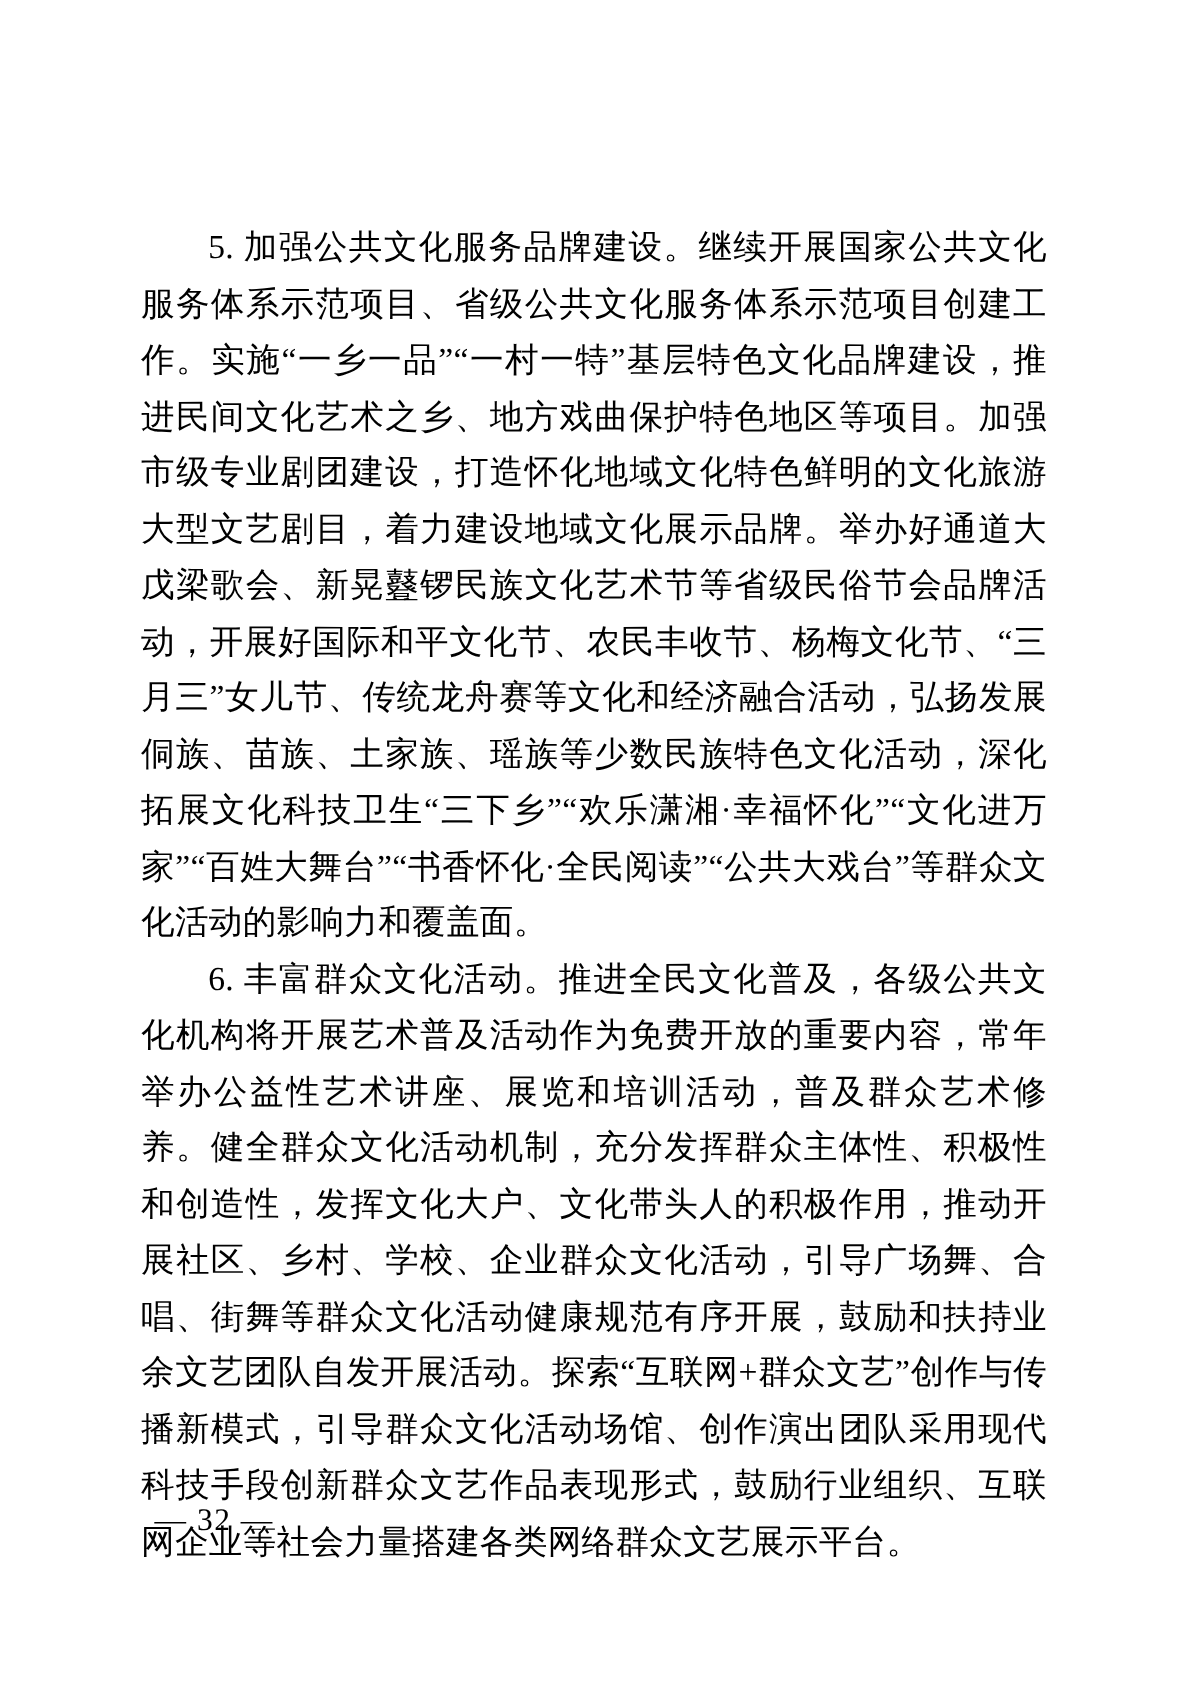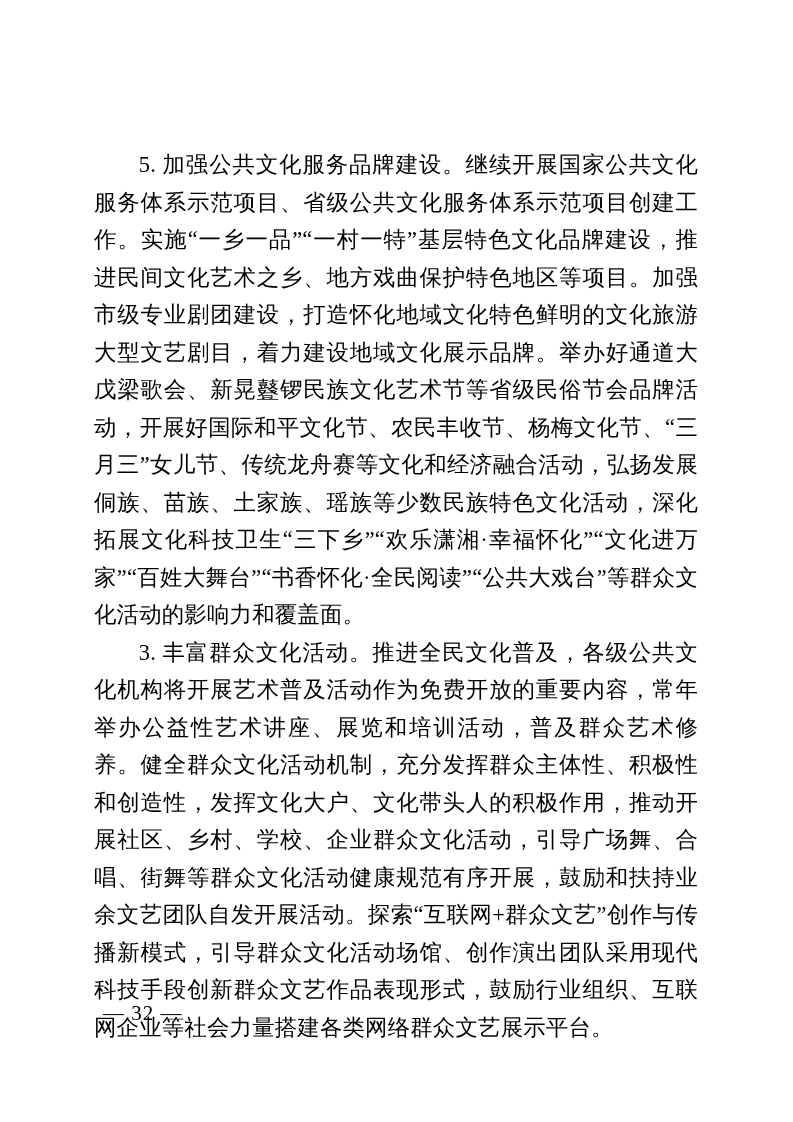--- a/index.html
+++ b/index.html
@@ -45,16 +45,16 @@
       color: #000000;
       font-family: "Liberation Serif", "DejaVu Serif", serif;
     }
   </style>
 </head>
 <body>
 
 <div class="page">
   <div class="content">
     <p class="para"><b class="para-heading">5. 加强公共文化服务品牌建设。</b><span>继续开展国家公共文化服务体系示范项目、省级公共文化服务体系示范项目创建工作。实施“一乡一品”“一村一特”基层特色文化品牌建设，推进民间文化艺术之乡、地方戏曲保护特色地区等项目。加强市级专业剧团建设，打造怀化地域文化特色鲜明的文化旅游大型文艺剧目，着力建设地域文化展示品牌。举办好通道大戊梁歌会、新晃鼟锣民族文化艺术节等省级民俗节会品牌活动，开展好国际和平文化节、农民丰收节、杨梅文化节、“三月三”女儿节、传统龙舟赛等文化和经济融合活动，弘扬发展侗族、苗族、土家族、瑶族等少数民族特色文化活动，深化拓展文化科技卫生“三下乡”“欢乐潇湘·幸福怀化”“文化进万家”“百姓大舞台”“书香怀化·全民阅读”“公共大戏台”等群众文化活动的影响力和覆盖面。</span></p>
-    <p class="para"><b class="para-heading">3. 丰富群众文化活动。</b><span>推进全民文化普及，各级公共文化机构将开展艺术普及活动作为免费开放的重要内容，常年举办公益性艺术讲座、展览和培训活动，普及群众艺术修养。健全群众文化活动机制，充分发挥群众主体性、积极性和创造性，发挥文化大户、文化带头人的积极作用，推动开展社区、乡村、学校、企业群众文化活动，引导广场舞、合唱、街舞等群众文化活动健康规范有序开展，鼓励和扶持业余文艺团队自发开展活动。探索“互联网+群众文艺”创作与传播新模式，引导群众文化活动场馆、创作演出团队采用现代科技手段创新群众文艺作品表现形式，鼓励行业组织、互联网企业等社会力量搭建各类网络群众文艺展示平台。</span></p>
+    <p class="para"><b class="para-heading">6. 丰富群众文化活动。</b><span>推进全民文化普及，各级公共文化机构将开展艺术普及活动作为免费开放的重要内容，常年举办公益性艺术讲座、展览和培训活动，普及群众艺术修养。健全群众文化活动机制，充分发挥群众主体性、积极性和创造性，发挥文化大户、文化带头人的积极作用，推动开展社区、乡村、学校、企业群众文化活动，引导广场舞、合唱、街舞等群众文化活动健康规范有序开展，鼓励和扶持业余文艺团队自发开展活动。探索“互联网+群众文艺”创作与传播新模式，引导群众文化活动场馆、创作演出团队采用现代科技手段创新群众文艺作品表现形式，鼓励行业组织、互联网企业等社会力量搭建各类网络群众文艺展示平台。</span></p>
   </div>
   <div class="page-footer">— 32 —</div>
 </div>
 
 </body></html>

